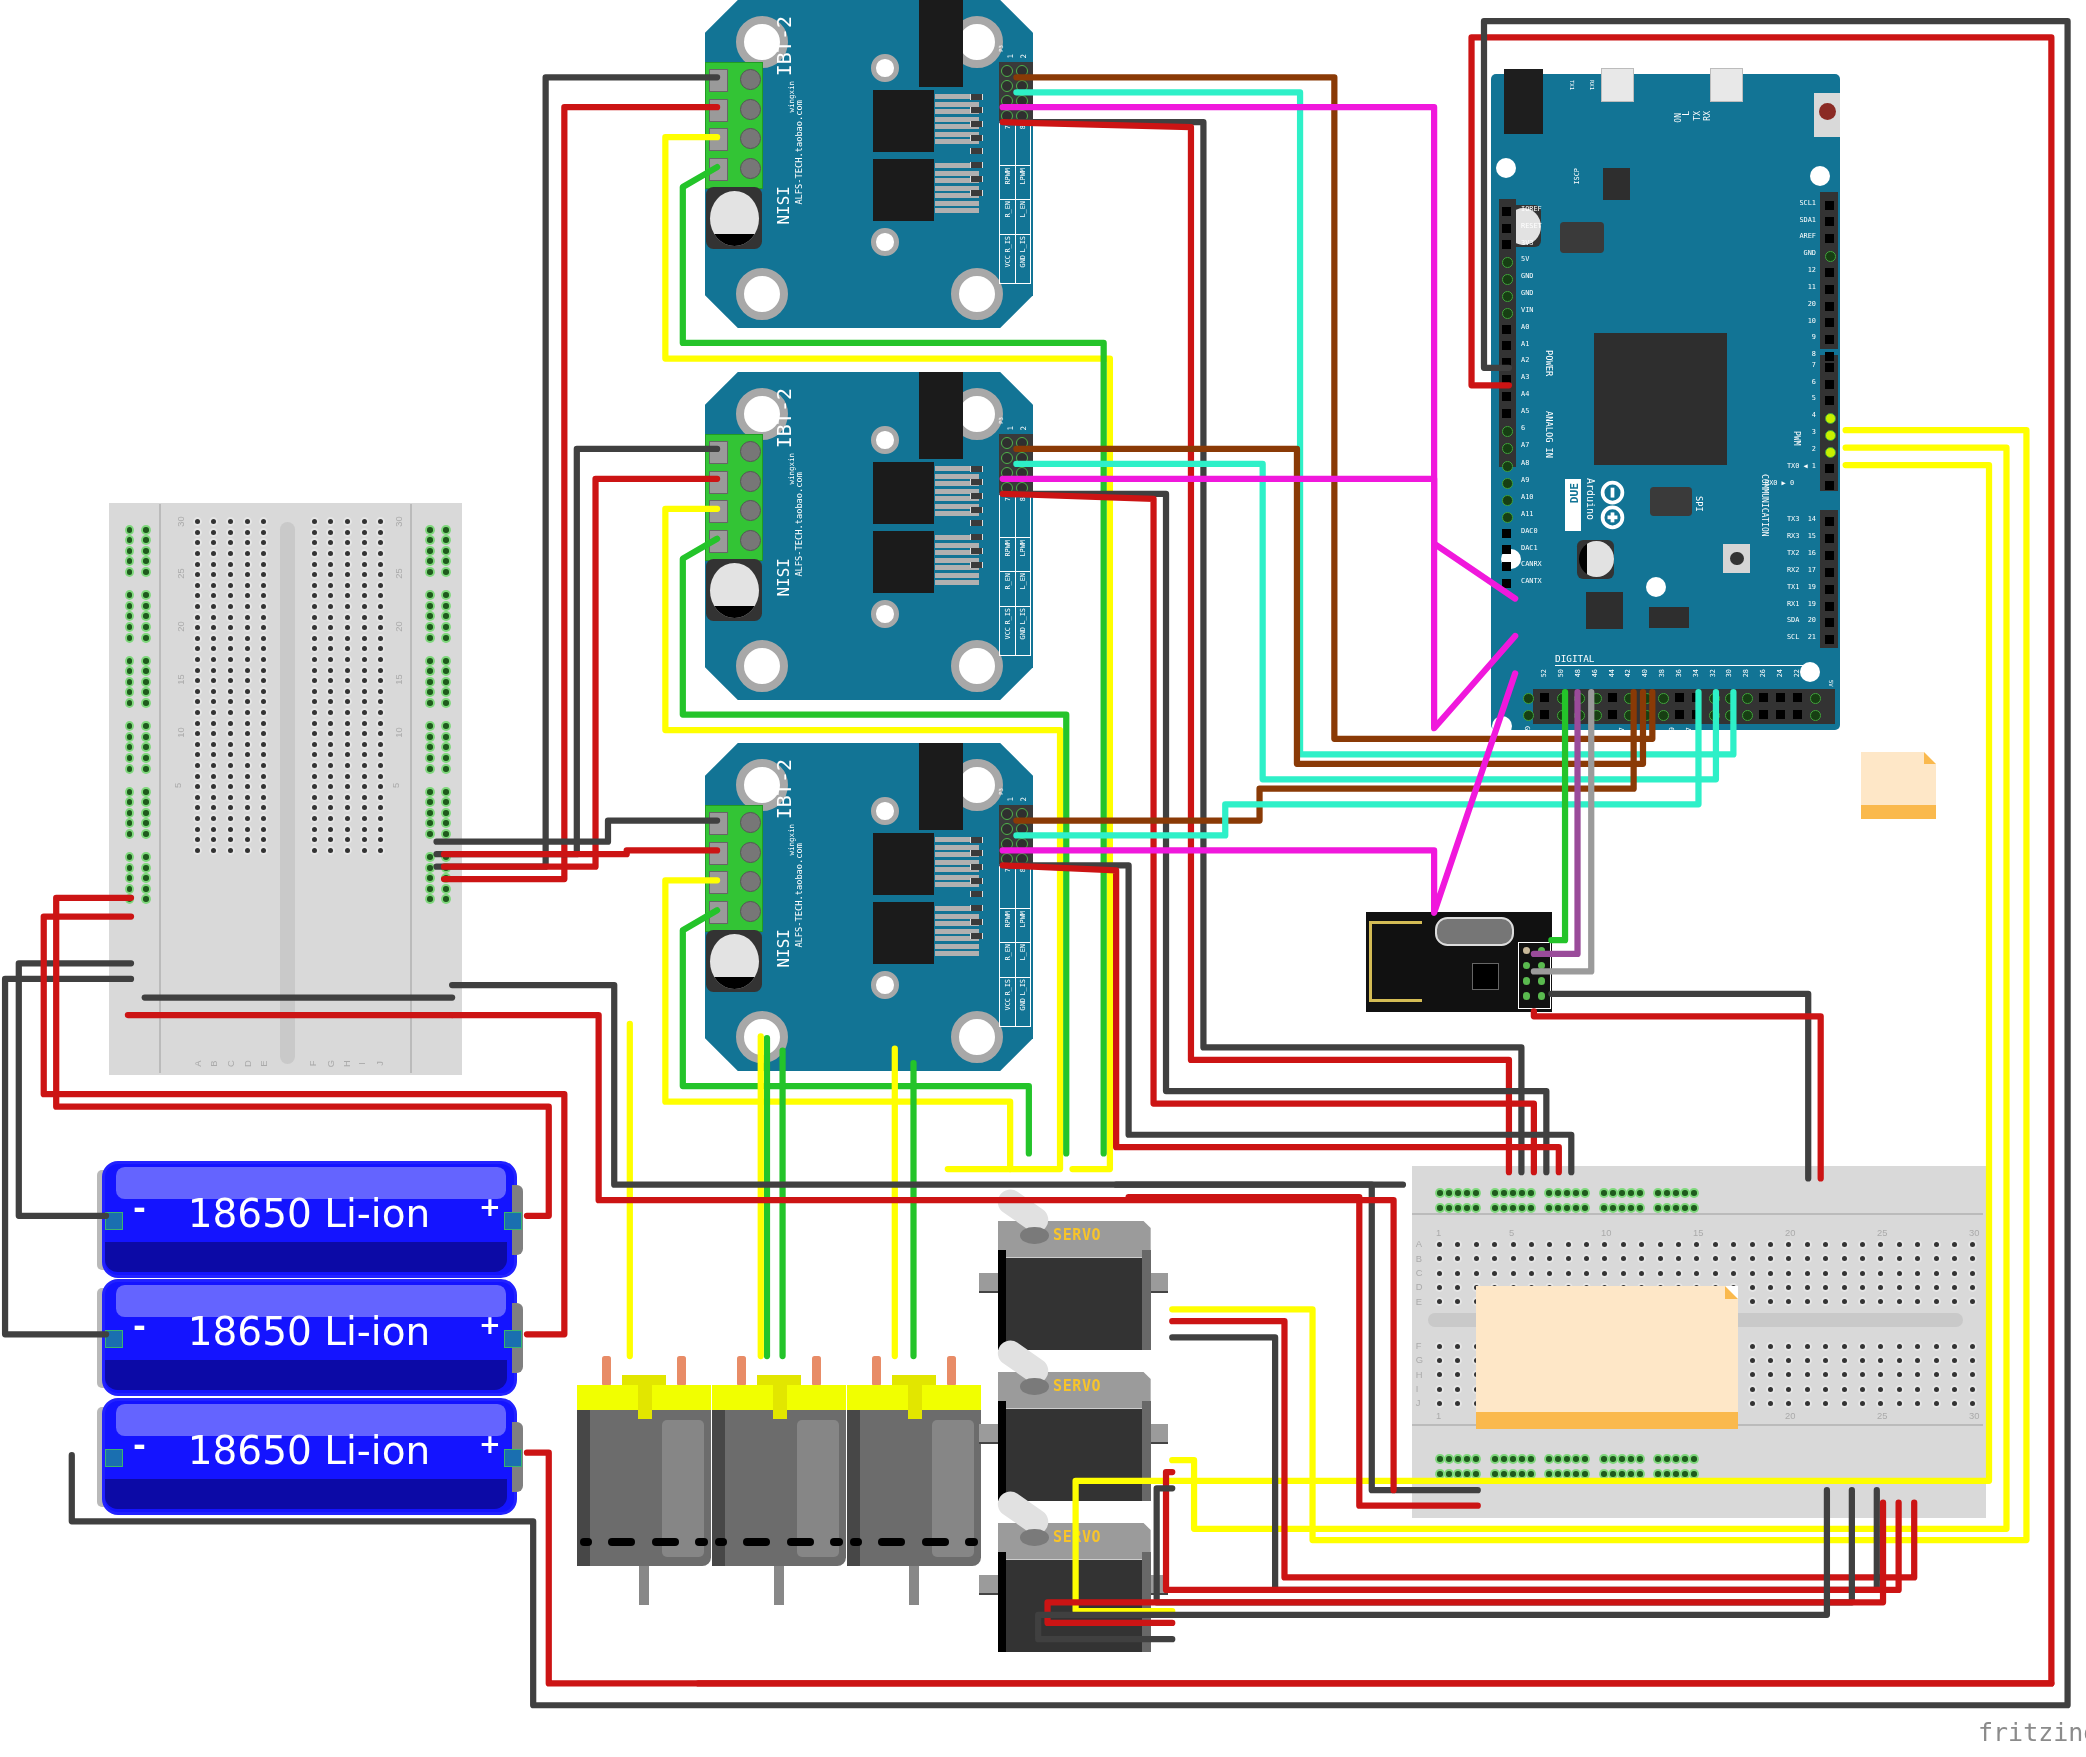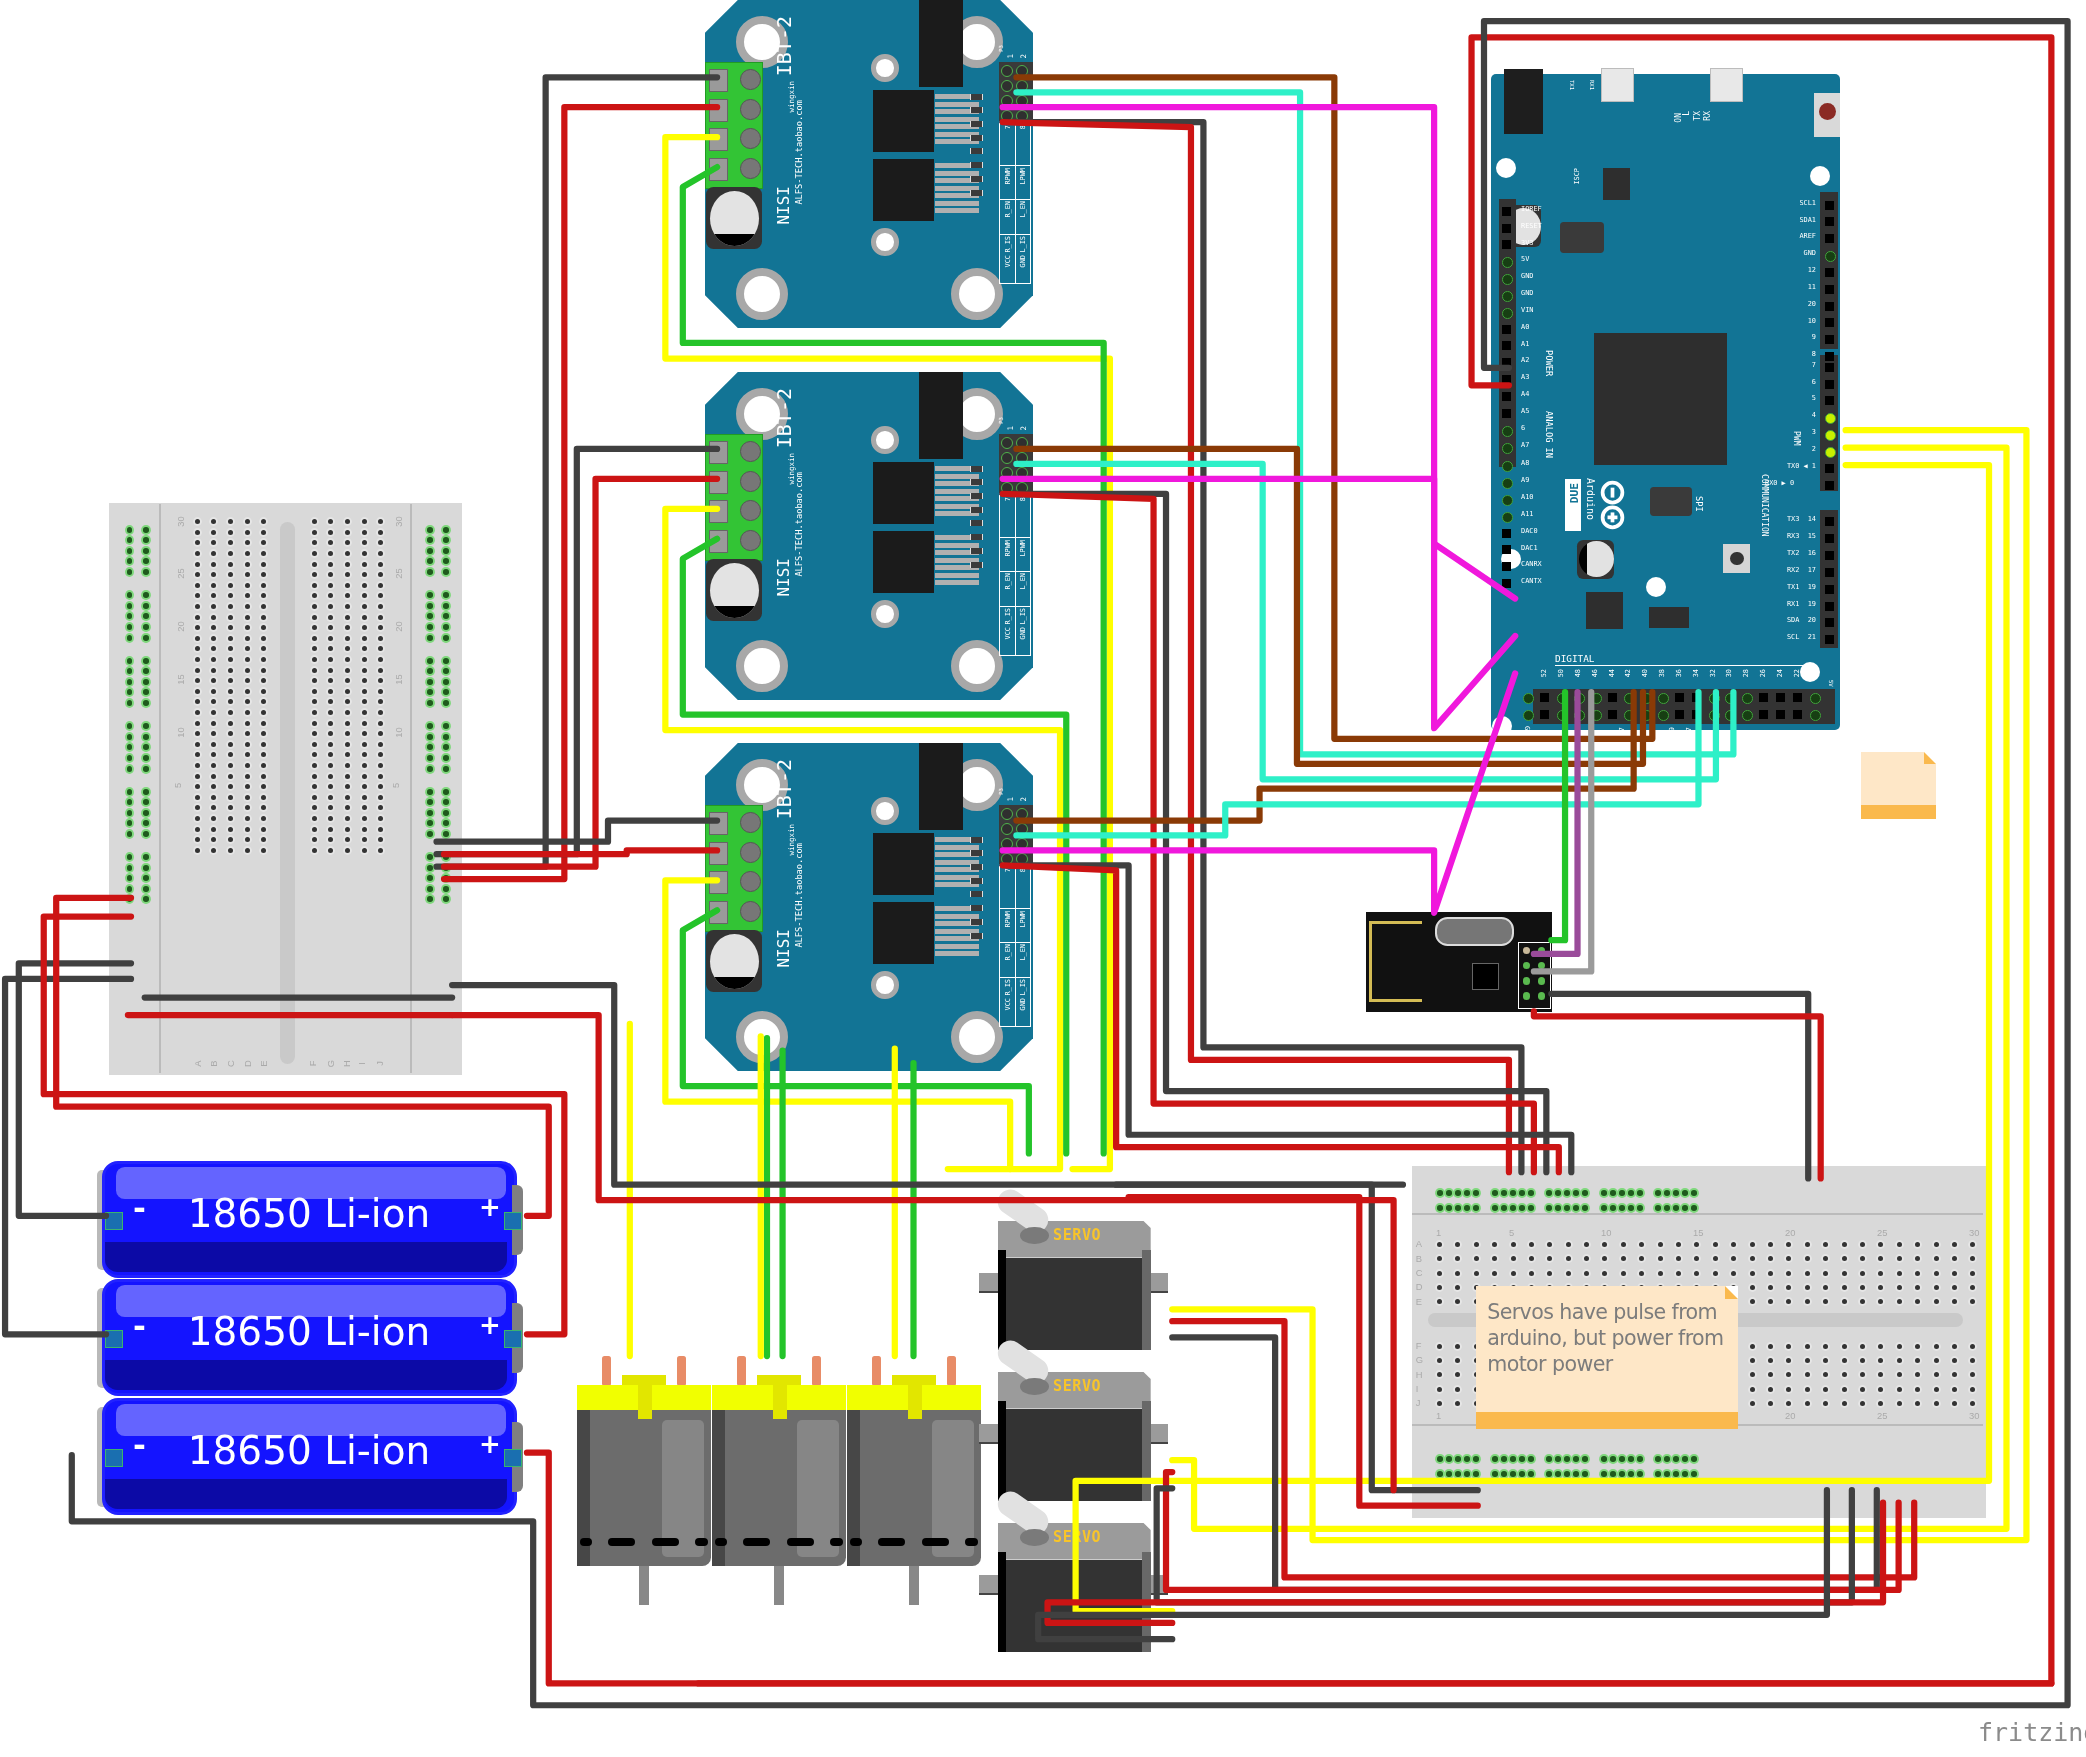--- a/index.html
+++ b/index.html
@@ -1684,21 +1684,20 @@
       <polyline points="725,1580 985,1580 985,1900 2250,1900" fill="none" stroke="#404040" stroke-width="10" stroke-linejoin="round" stroke-linecap="round"></polyline>
       <polyline points="2488,1508 2510,1508 2510,1110" fill="none" stroke="#24c42a" stroke-width="10" stroke-linejoin="round" stroke-linecap="round"></polyline>
       <polyline points="2460,1530 2530,1530 2530,1110" fill="none" stroke="#9a4b9a" stroke-width="10" stroke-linejoin="round" stroke-linecap="round"></polyline>
       <polyline points="2460,1558 2552,1558 2552,1110" fill="none" stroke="#9b9b9b" stroke-width="10" stroke-linejoin="round" stroke-linecap="round"></polyline>
       <polyline points="2488,1594 2900,1594 2900,1890" fill="none" stroke="#404040" stroke-width="10" stroke-linejoin="round" stroke-linecap="round"></polyline>
       <polyline points="2460,1622 2460,1630 2920,1630 2920,1890" fill="none" stroke="#cc1414" stroke-width="10" stroke-linejoin="round" stroke-linecap="round"></polyline>
     </svg>
 
   <div id="note">
     <div class="fold"></div>
-    <div class="text">Servos have pulse from arduino, but power from motor power</div>
     <div class="bar"></div>
   </div>
 
   <div id="note-icon">
     <div class="fold"></div>
     <div class="bar"></div>
   </div>
 
   <div id="logo">fritzing</div>
 </div>

